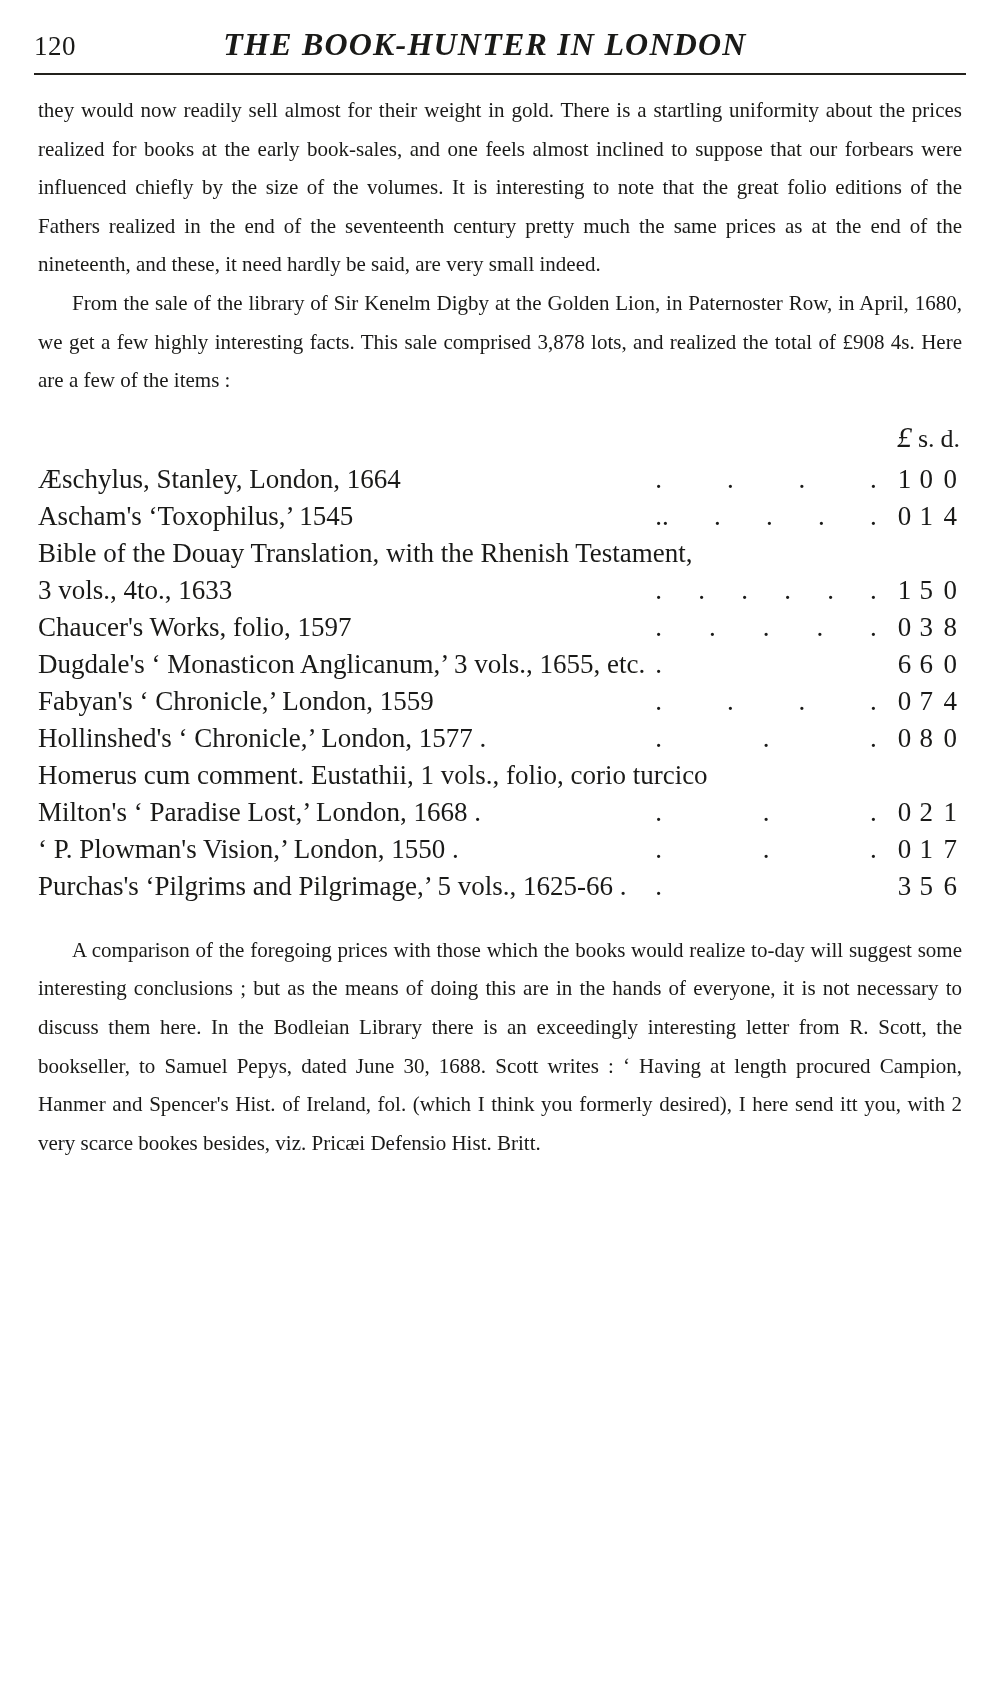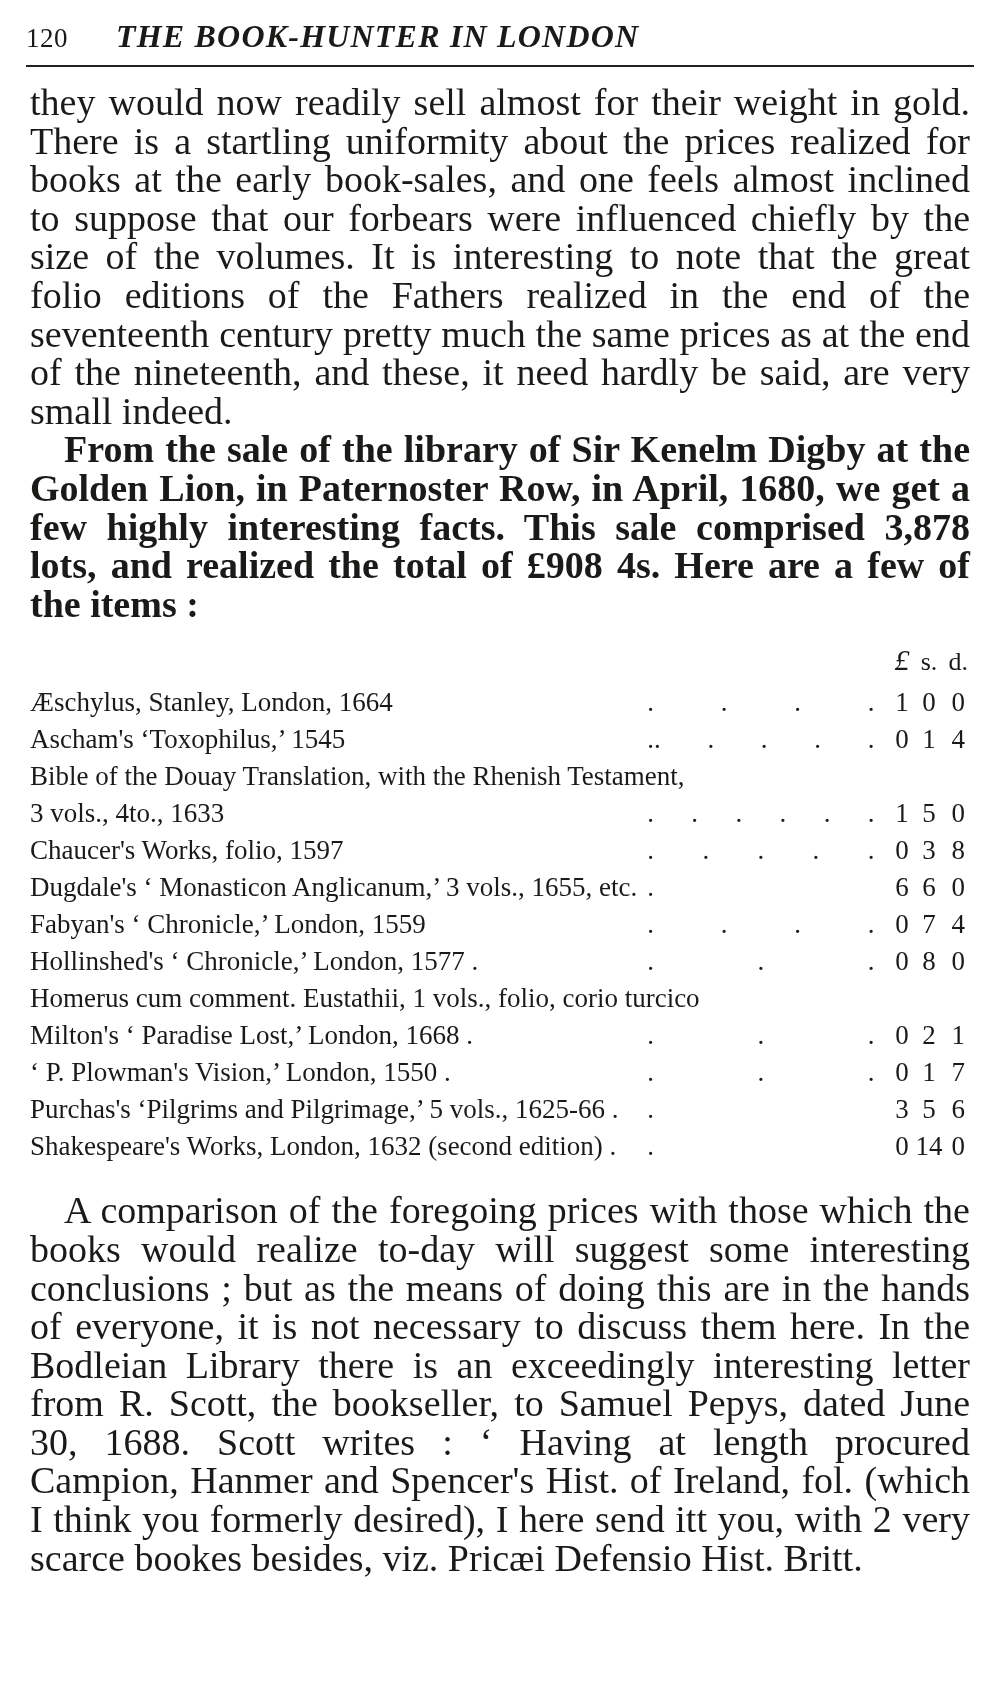--- a/index.html
+++ b/index.html
@@ -11,66 +11,65 @@
     width: 1000px;
     height: 1708px;
     font-family: "Liberation Serif", serif;
     color: #1a1a18;
     overflow: hidden;
   }
   .page {
     position: relative;
     width: 1000px;
     height: 1708px;
-    padding: 8px;
+    padding: 16px;
     box-sizing: border-box;
   }
   .header {
     display: flex;
     align-items: baseline;
     padding: 10px 18px 0 18px;
     box-sizing: border-box;
   }
   .folio {
     font-size: 27px;
     letter-spacing: 0.5px;
     width: 90px;
     flex: 0 0 90px;
   }
   .running-title {
     flex: 1 1 auto;
-    text-align: left;
+    text-align: center;
     font-style: italic;
     font-weight: bold;
     font-size: 32px;
     letter-spacing: 1.2px;
     padding-right: 120px;
   }
   .rule {
     margin: 10px 18px 0 18px;
     border-top: 2px solid #23211c;
   }
   .body {
     padding: 16px 22px 0 22px;
     box-sizing: border-box;
   }
   p.para {
     margin: 0 0 0 0;
-    font-size: 38px;
+    font-size: 21px;
     line-height: 38.6px;
     text-align: justify;
     text-justify: inter-word;
     hyphens: manual;
   }
   p.para.indent {
     text-indent: 34px;
   }
   p.para + p.para {
     margin-top: 0;
-    font-weight: bold;
   }
   .list {
     margin: 18px 0 0 0;
     font-size: 27px;
     line-height: 37px;
     width: 100%;
     border-collapse: collapse;
   }
   .list td {
     padding: 0;
@@ -288,31 +287,20 @@
         <td class="leader">
           <div class="leader-dots">
                 <span>.</span>
               </div>
         </td>
         <td class="num pounds">3</td>
         <td class="num shill">5</td>
         <td class="num pence">6</td>
       </tr>
 
-      <tr>
-        <td class="title">Shakespeare's Works, London, 1632 (second edition) .</td>
-        <td class="leader">
-          <div class="leader-dots">
-                <span>.</span>
-              </div>
-        </td>
-        <td class="num pounds">0</td>
-        <td class="num shill">14</td>
-        <td class="num pence">0</td>
-      </tr>
     </tbody>
       </table>
 
     <div class="after-list"></div>
 
     <p class="para indent">A comparison of the foregoing prices with those which the books would realize to-day will suggest some interesting conclusions ; but as the means of doing this are in the hands of everyone, it is not necessary to discuss them here.   In the Bodleian Library there is an exceedingly interesting letter from R. Scott, the bookseller, to Samuel Pepys, dated June 30, 1688.   Scott writes : ‘ Having at length procured Campion, Hanmer and Spencer's Hist. of Ireland, fol. (which I think you formerly desired), I here send itt you, with 2 very scarce bookes besides, viz. Pricæi Defensio Hist. Britt.</p>
 
   </div>
 </div>
 

